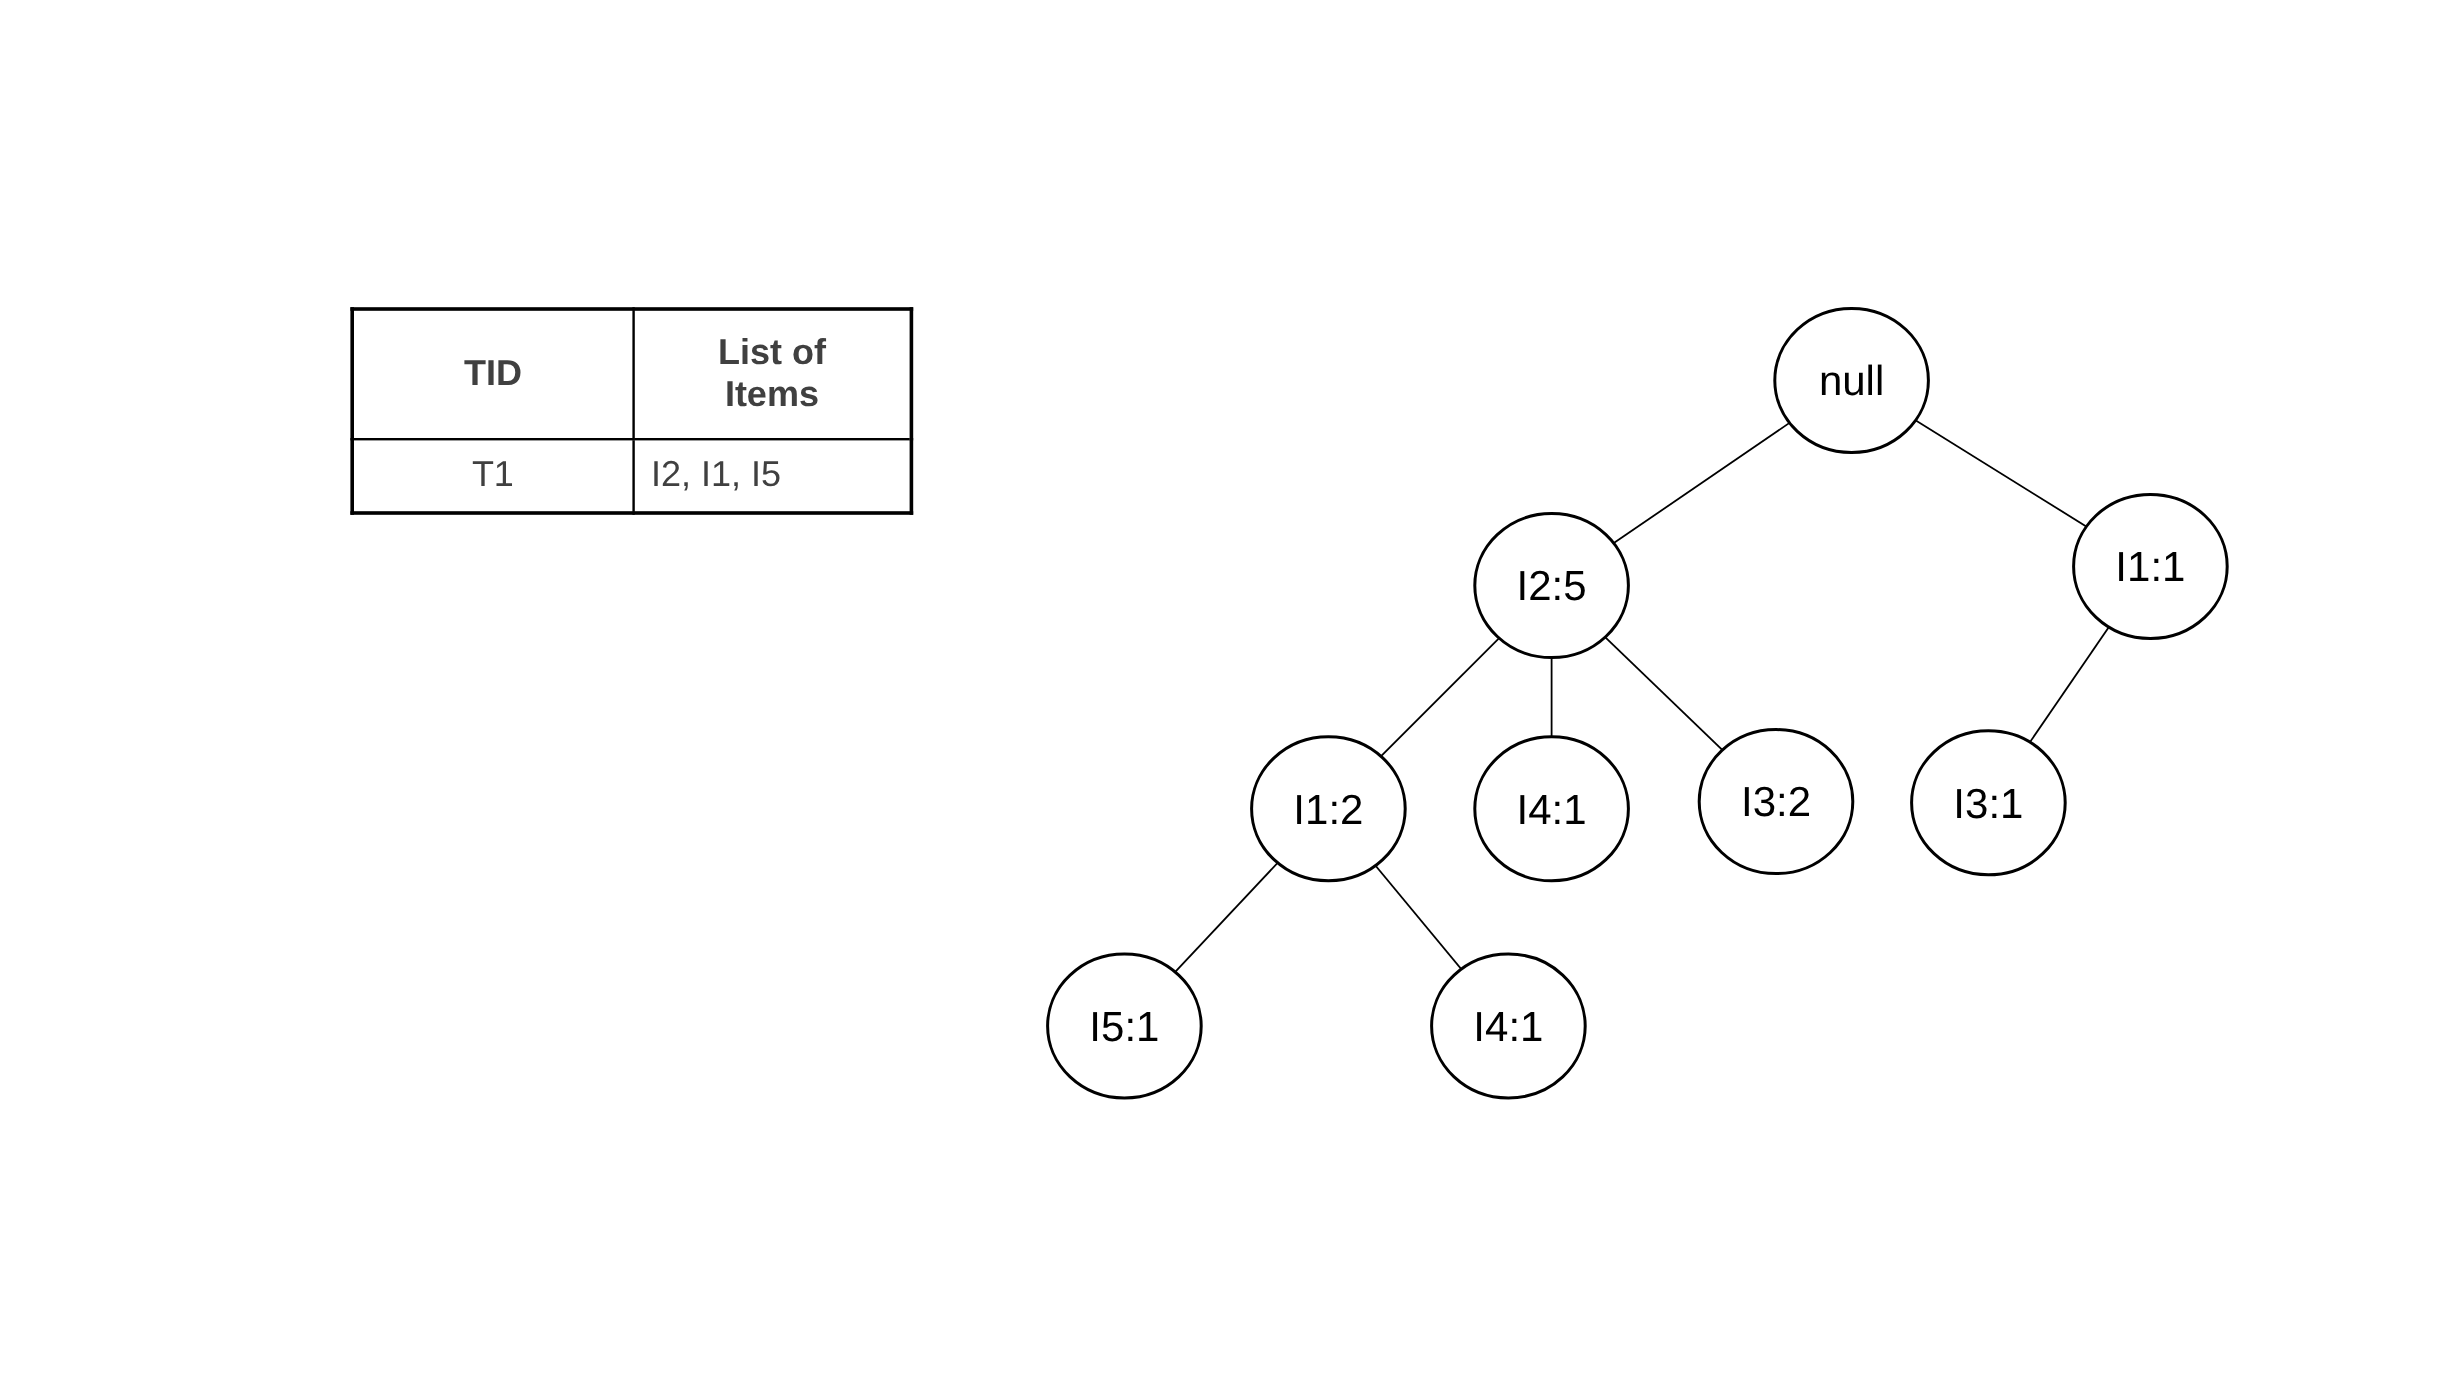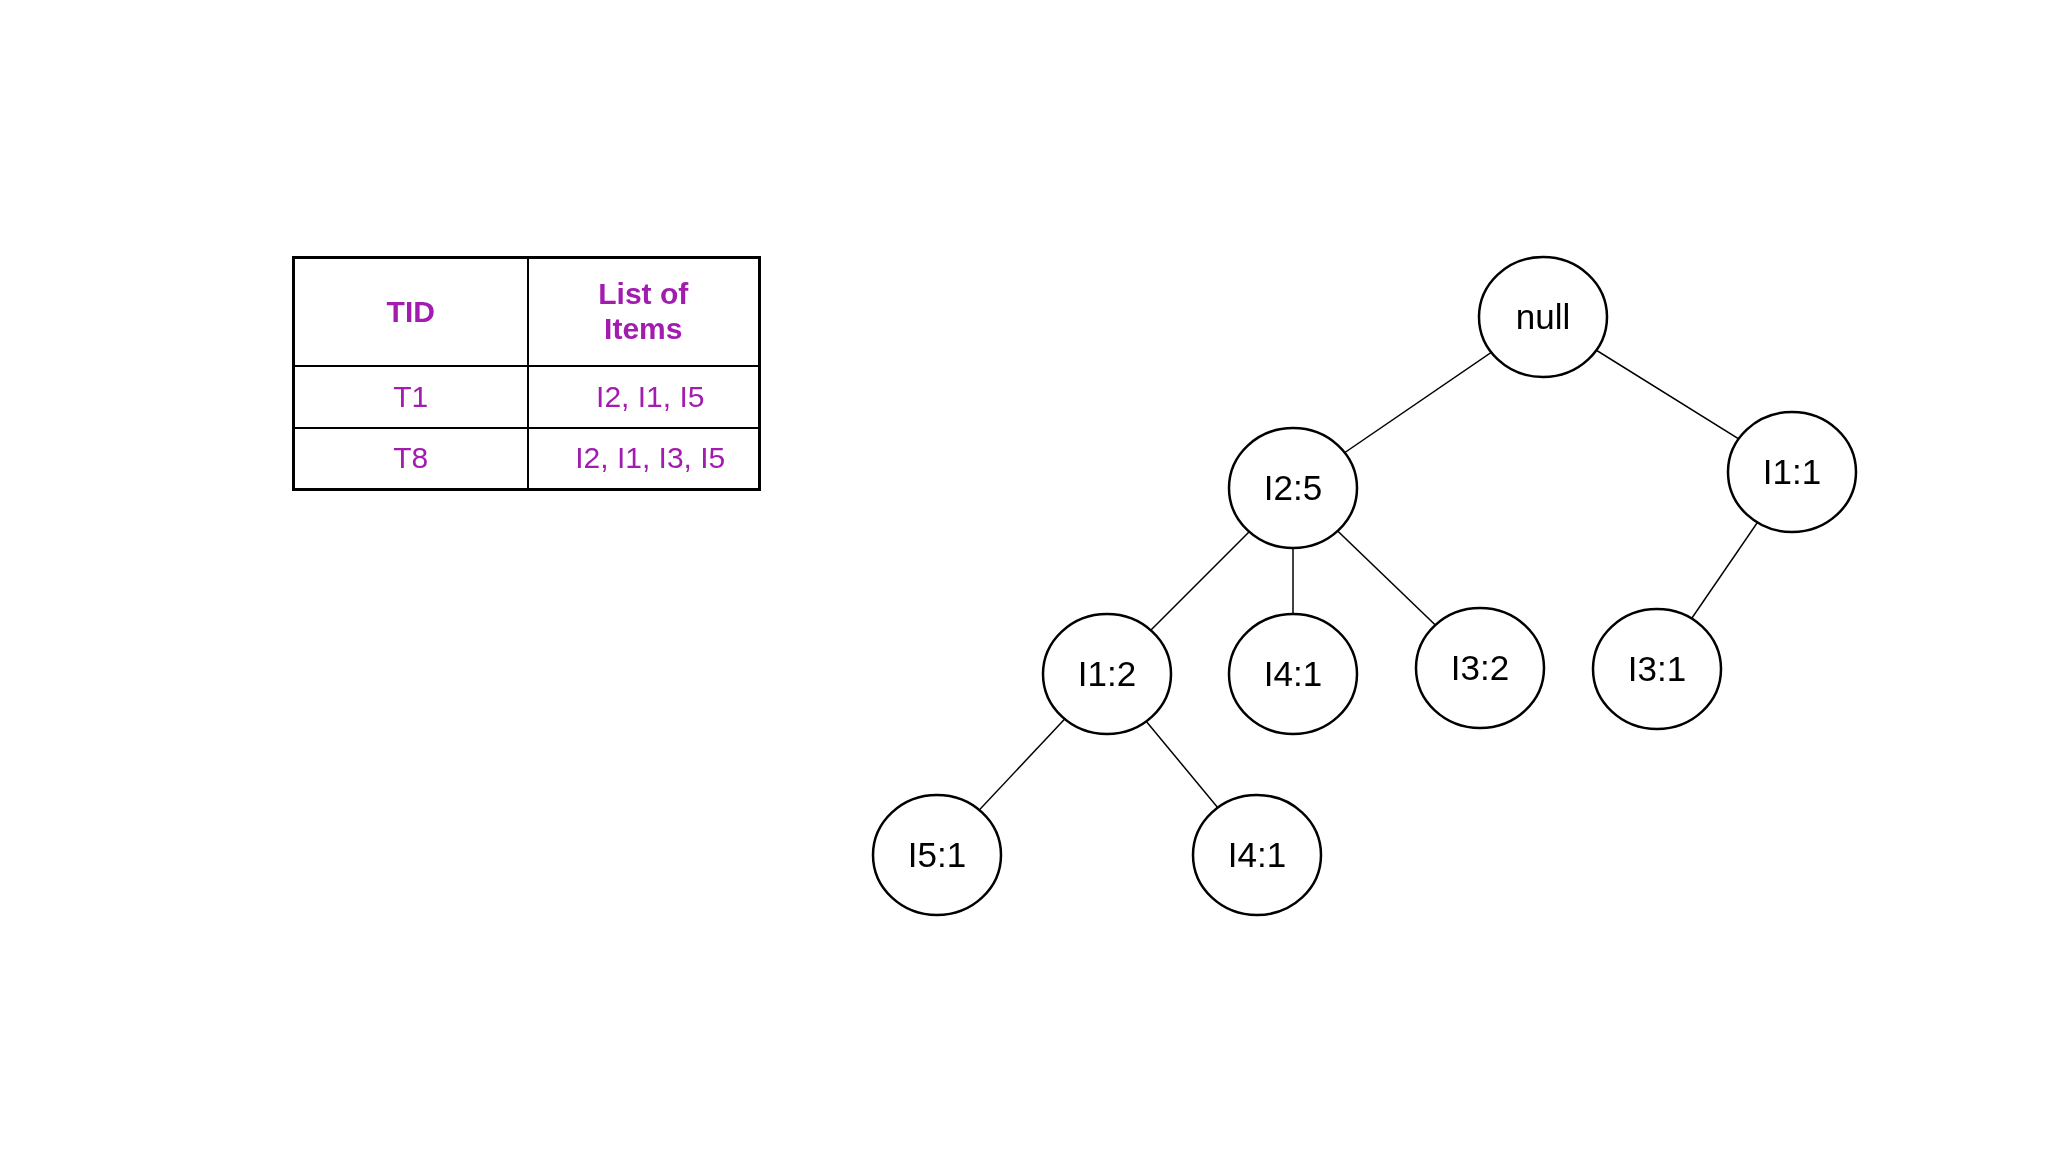--- a/index.html
+++ b/index.html
@@ -3,21 +3,21 @@
 <meta charset="utf-8">
 <style>
   html, body { margin: 0; padding: 0; background: #ffffff; }
   .page {
     position: relative;
     width: 2012px;
     height: 1152px;
     background: #ffffff;
     overflow: hidden;
     font-family: "Liberation Sans", sans-serif;
-    color: #a21caf;
+    color: #404040;
   }
 
   
   table.tx {
     position: absolute;
     left: 292px;
     top: 256px;
     border-collapse: collapse;
     table-layout: fixed;
     width: 466px;
@@ -34,21 +34,21 @@
   table.tx tbody tr { height: 62px; }
   table.tx col.c-tid   { width: 234px; }
   table.tx col.c-items { width: 232px; }
   table.tx th {
     font-weight: bold;
     text-align: center;
     white-space: pre-line;
     line-height: 1.15;
   }
   table.tx td.tid   { text-align: center; margin-top: 18px; }
-  table.tx td.items { text-align: center; padding-left: 14px; border-radius: 11px; }
+  table.tx td.items { text-align: left; padding-left: 14px; border-radius: 11px; }
 
   
   svg.tree {
     position: absolute;
     left: 850px;
     top: 240px;
     width: 1030px;
     height: 700px;
   }
   svg.tree line {
@@ -81,24 +81,20 @@
       <tr>
         <th>TID</th>
         <th>List of
 Items</th>
       </tr>
     </thead>
     <tbody>
         <tr>
           <td class="tid">T1</td>
           <td class="items">I2, I1, I5</td>
-        </tr>
-        <tr>
-          <td class="tid">T8</td>
-          <td class="items">I2, I1, I3, I5</td>
         </tr>
       </tbody>
   </table>
 
   <svg class="tree" viewBox="850 240 1030 700" xmlns="http://www.w3.org/2000/svg">
       <line x1="1543" y1="317" x2="1293" y2="488"></line>
       <line x1="1543" y1="317" x2="1792" y2="472"></line>
       <line x1="1293" y1="488" x2="1107" y2="674"></line>
       <line x1="1293" y1="488" x2="1293" y2="674"></line>
       <line x1="1293" y1="488" x2="1480" y2="668"></line>

